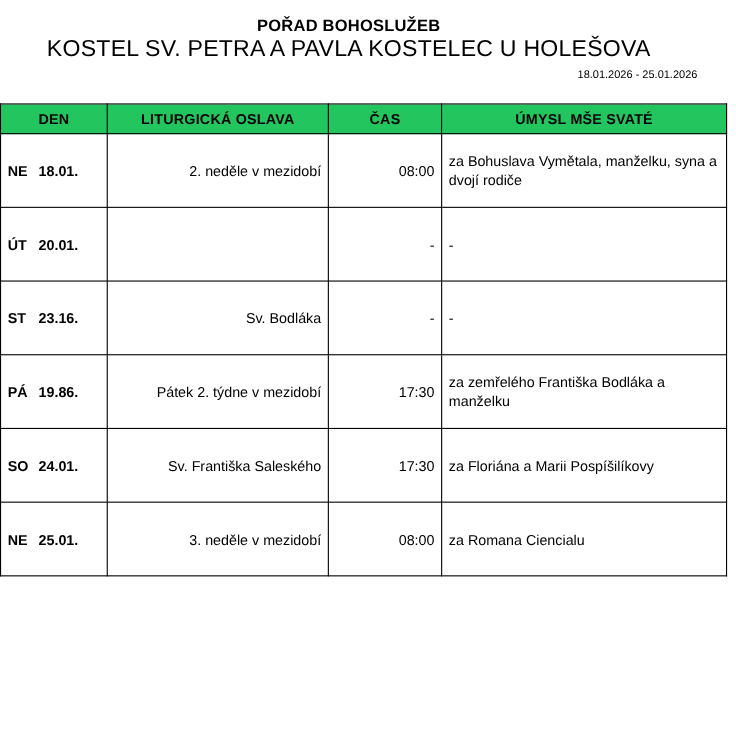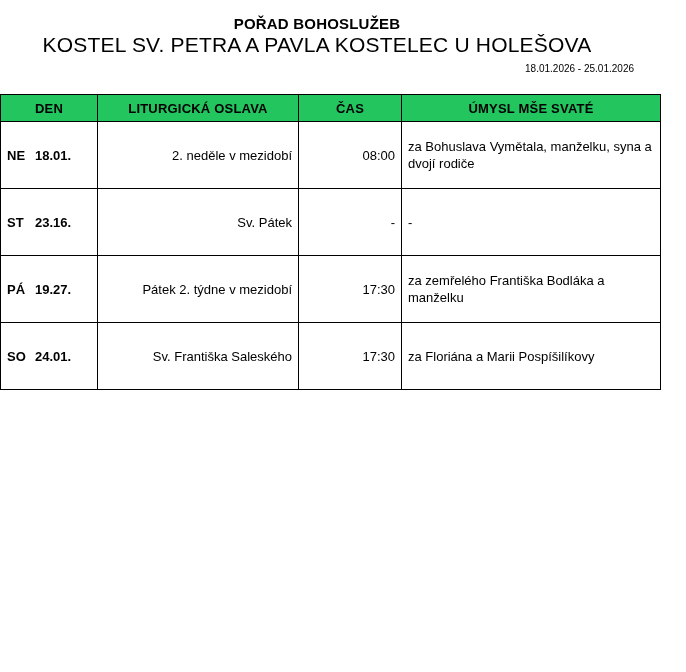--- a/index.html
+++ b/index.html
@@ -129,47 +129,63 @@
         <tr>
           <td class="cell-day">
             <span class="dow">NE</span><span class="dnum">18.01.</span>
           </td>
           <td class="cell-feast">2. neděle v mezidobí</td>
           <td class="cell-time">08:00</td>
           <td class="cell-int">za Bohuslava Vymětala, manželku, syna a dvojí rodiče</td>
         </tr>
 
 
+        <tr>
+          <td class="cell-day">
+            <span class="dow">ÚT</span><span class="dnum">20.01.</span>
+          </td>
+          <td class="cell-feast"></td>
+          <td class="cell-time">-</td>
+          <td class="cell-int">-</td>
+        </tr>
 
         <tr>
           <td class="cell-day">
             <span class="dow">ST</span><span class="dnum">23.16.</span>
           </td>
-          <td class="cell-feast">Sv. Pátek</td>
+          <td class="cell-feast">Sv. Bodláka</td>
           <td class="cell-time">-</td>
           <td class="cell-int">-</td>
         </tr>
 
 
         <tr>
           <td class="cell-day">
-            <span class="dow">PÁ</span><span class="dnum">19.27.</span>
+            <span class="dow">PÁ</span><span class="dnum">19.86.</span>
           </td>
           <td class="cell-feast">Pátek 2. týdne v mezidobí</td>
           <td class="cell-time">17:30</td>
           <td class="cell-int">za zemřelého Františka Bodláka a manželku</td>
         </tr>
 
         <tr>
           <td class="cell-day">
             <span class="dow">SO</span><span class="dnum">24.01.</span>
           </td>
           <td class="cell-feast">Sv. Františka Saleského</td>
           <td class="cell-time">17:30</td>
           <td class="cell-int">za Floriána a Marii Pospíšilíkovy</td>
         </tr>
 
+        <tr>
+          <td class="cell-day">
+            <span class="dow">NE</span><span class="dnum">25.01.</span>
+          </td>
+          <td class="cell-feast">3. neděle v mezidobí</td>
+          <td class="cell-time">08:00</td>
+          <td class="cell-int">za Romana Ciencialu</td>
+        </tr>
 
       </tbody>
     </table>
   </div>
 
 </div>
 
 </body></html>

